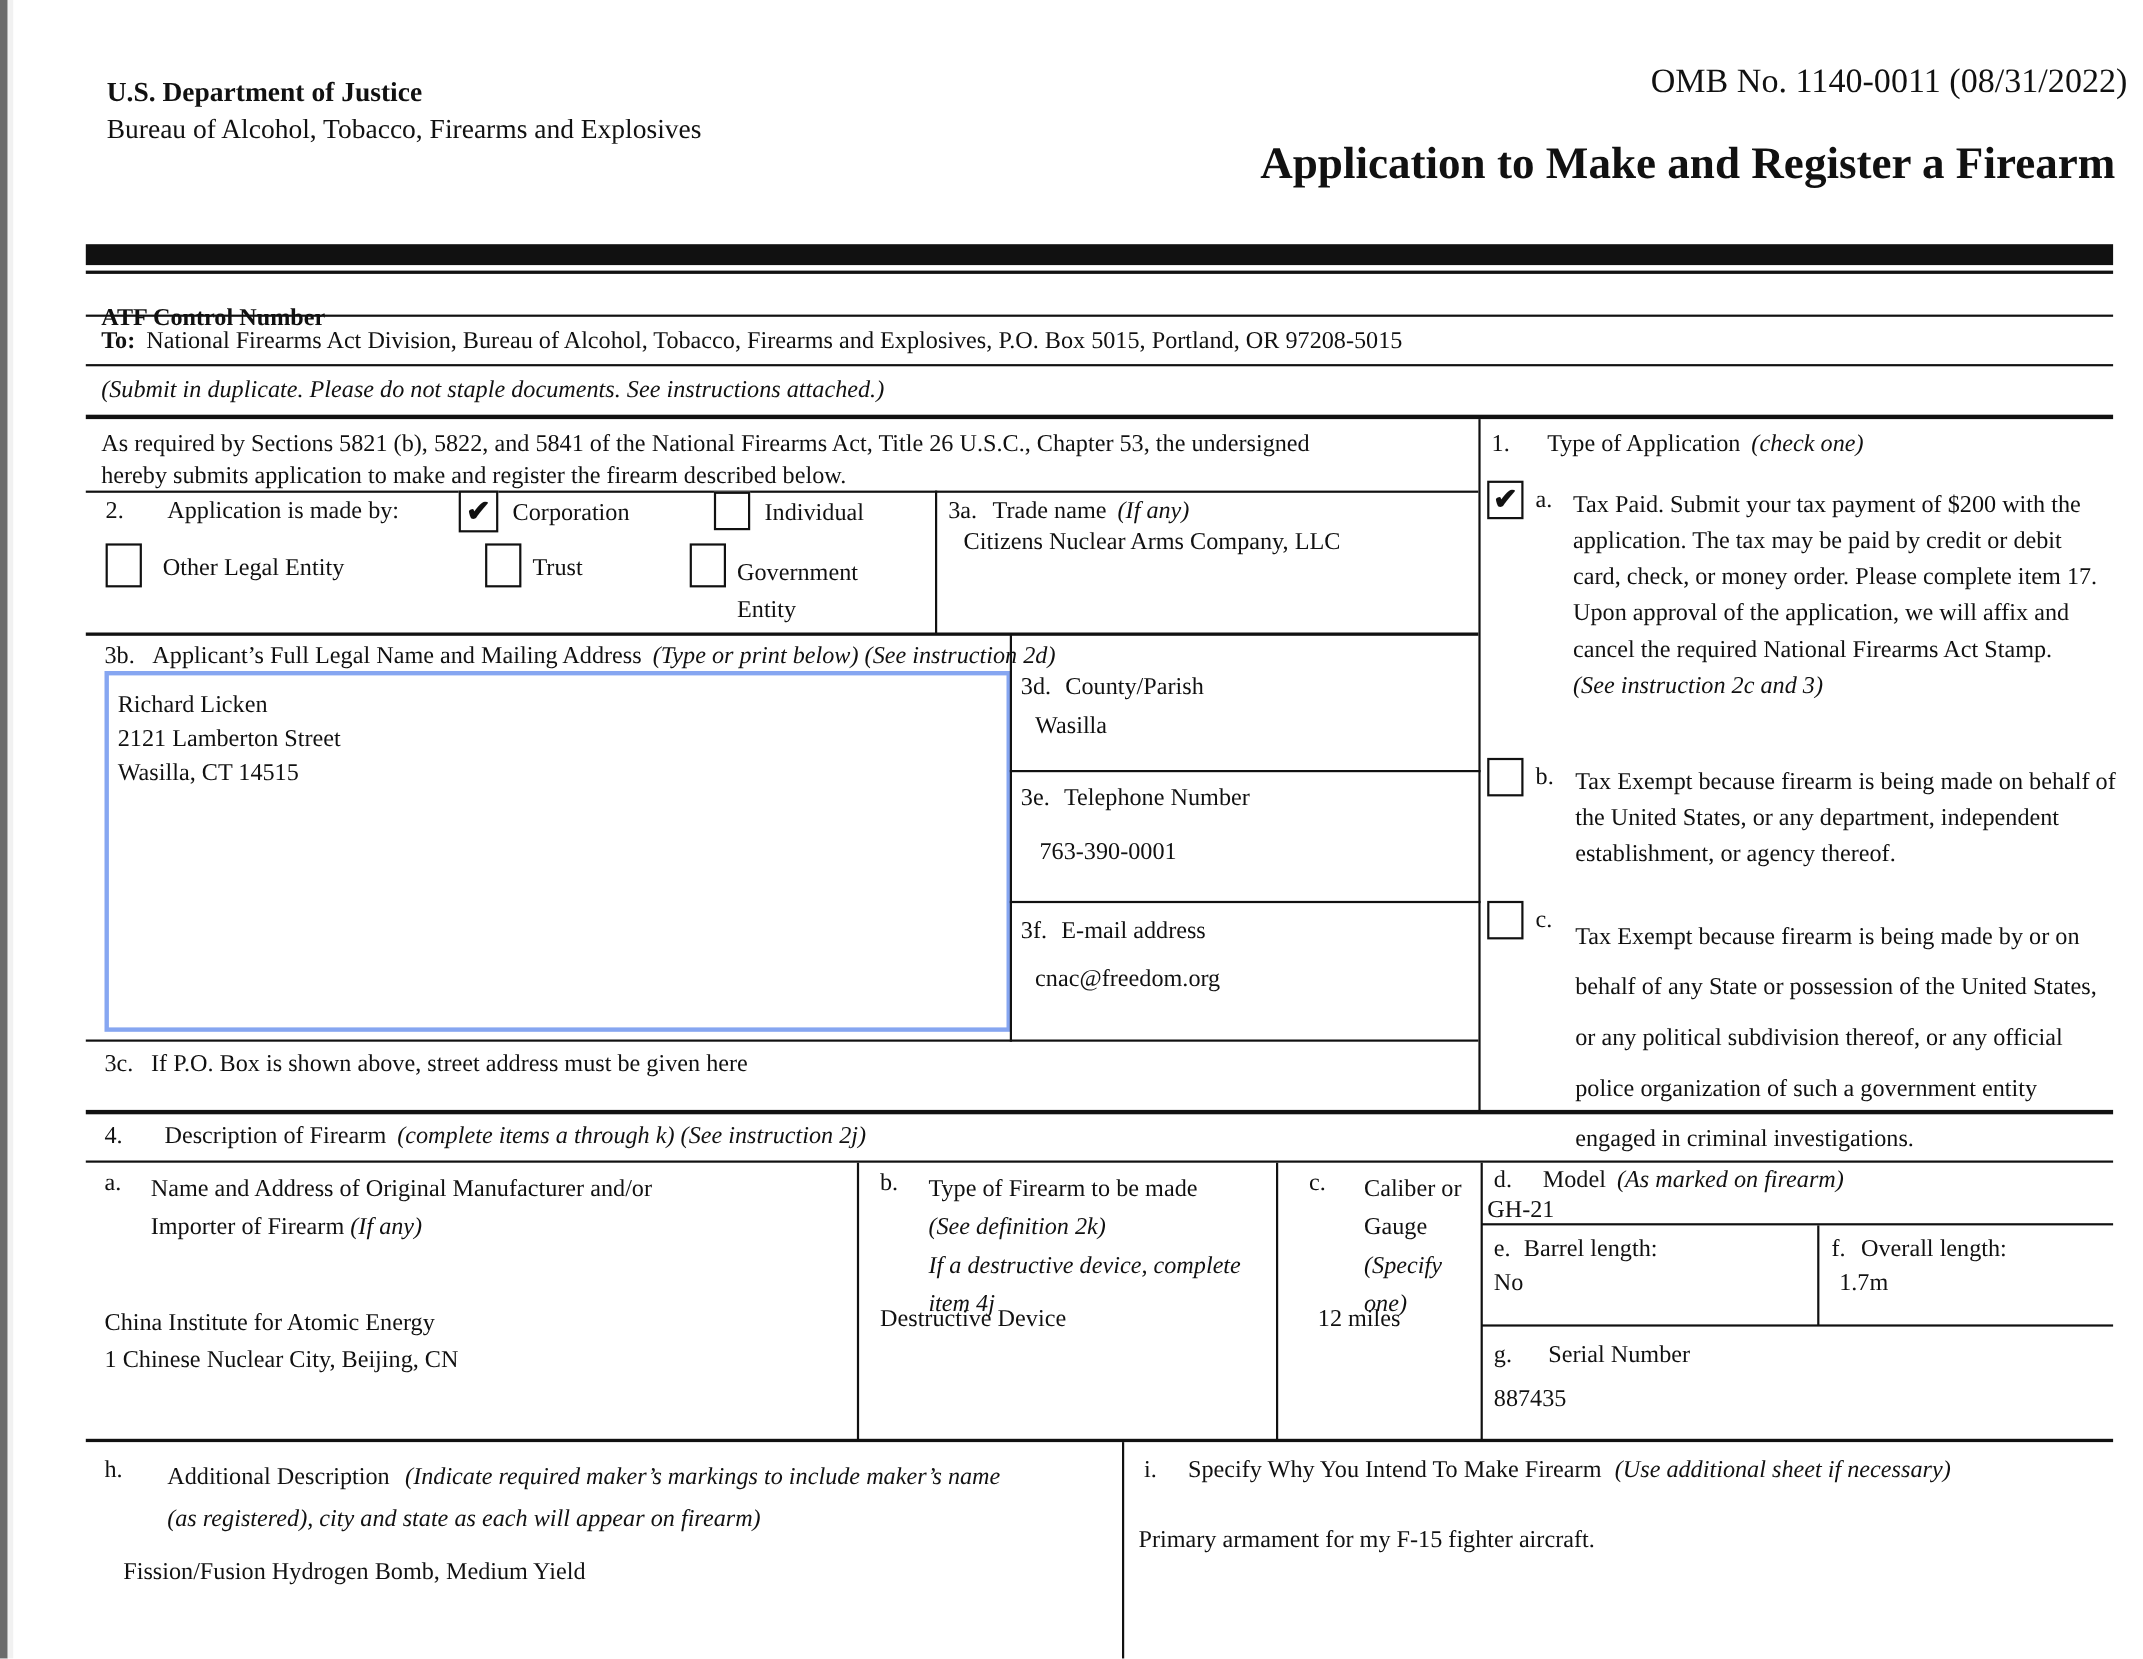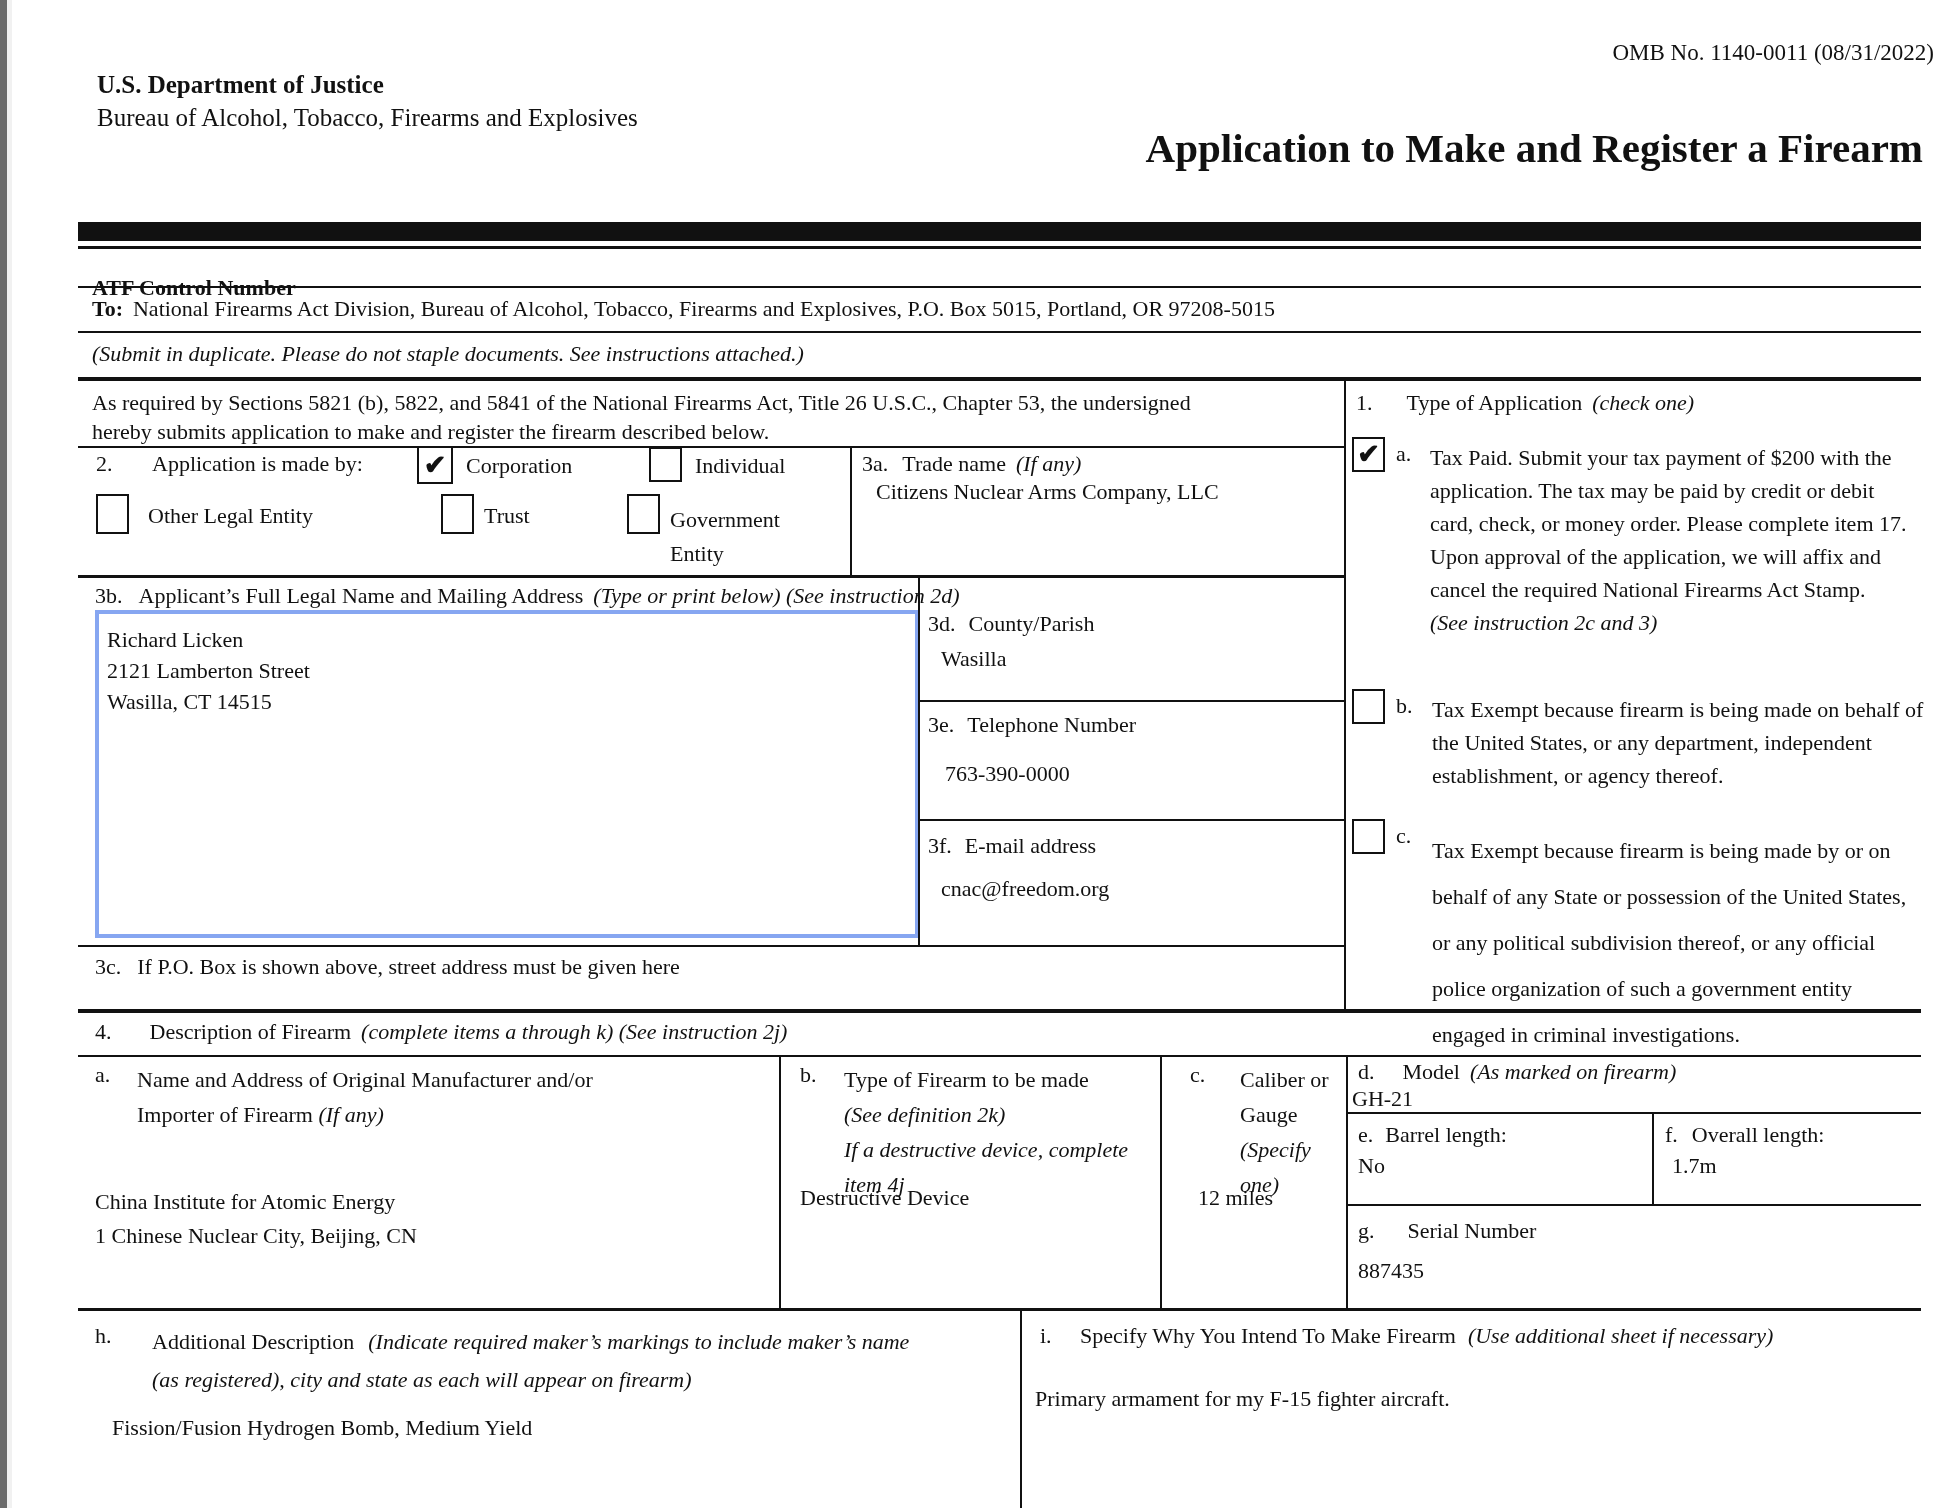--- a/index.html
+++ b/index.html
@@ -15,21 +15,21 @@
   .note-gap{margin-left:10px;}
 </style>
 </head>
 <body>
 
 <div id="page">
 
   <div class="abs" style="left:0;top:0;width:7px;height:1508px;background:#6b6b6b;"></div>
   <div class="abs" style="left:7px;top:0;width:5px;height:1508px;background:#f1f1f1;"></div>
 
-  <div class="abs" style="right:14px;top:40px;font-size:23px;">OMB No. 1140-0011 (08/31/2022)</div>
+  <div class="abs" style="right:14px;top:56px;font-size:31px;">OMB No. 1140-0011 (08/31/2022)</div>
   <div class="abs b" style="left:97px;top:71px;font-size:25px;">U.S. Department  of Justice</div>
   <div class="abs b" style="right:25px;top:124px;font-size:41px;">Application to Make and Register a Firearm</div>
   <div class="abs" style="left:97px;top:104px;font-size:25px;">Bureau of Alcohol, Tobacco, Firearms and Explosives</div>
 
   <div class="ln" style="left:78px;top:222px;width:1843px;height:19px;"></div>
   <div class="ln" style="left:78px;top:246px;width:1843px;height:3px;"></div>
 
   <div class="abs b" style="left:92px;top:253px;margin-top:22px;">ATF Control Number</div>
   <div class="ln" style="left:78px;top:286px;width:1843px;height:2px;"></div>
 
@@ -103,21 +103,21 @@
   <div class="ln" style="left:918px;top:577px;width:2px;height:370px;"></div>
   <div class="abs" style="left:928px;top:611px;">
     <span>3d.</span><span style="margin-left:13px;">County/Parish</span>
   </div>
   <div class="abs" style="left:941px;top:646px;">Wasilla</div>
   <div class="ln" style="left:918px;top:700px;width:428px;height:2px;"></div>
 
   <div class="abs" style="left:928px;top:712px;">
     <span>3e.</span><span style="margin-left:13px;margin-top:33px;">Telephone Number</span>
   </div>
-  <div class="abs" style="left:945px;top:761px;">763-390-0000</div>
+  <div class="abs" style="left:945px;top:761px;">763-390-0001</div>
   <div class="ln" style="left:918px;top:819px;width:428px;height:2px;"></div>
 
   <div class="abs" style="left:928px;top:833px;">
     <span>3f.</span><span style="margin-left:13px;">E-mail address</span>
   </div>
   <div class="abs" style="left:941px;top:876px;">cnac@freedom.org</div>
 
   <div class="ln" style="left:78px;top:945px;width:1266px;height:2px;"></div>
   <div class="abs" style="left:95px;top:954px;">
     <span>3c.</span><span style="margin-left:16px;">If P.O. Box is shown above, street address must be given here</span>

